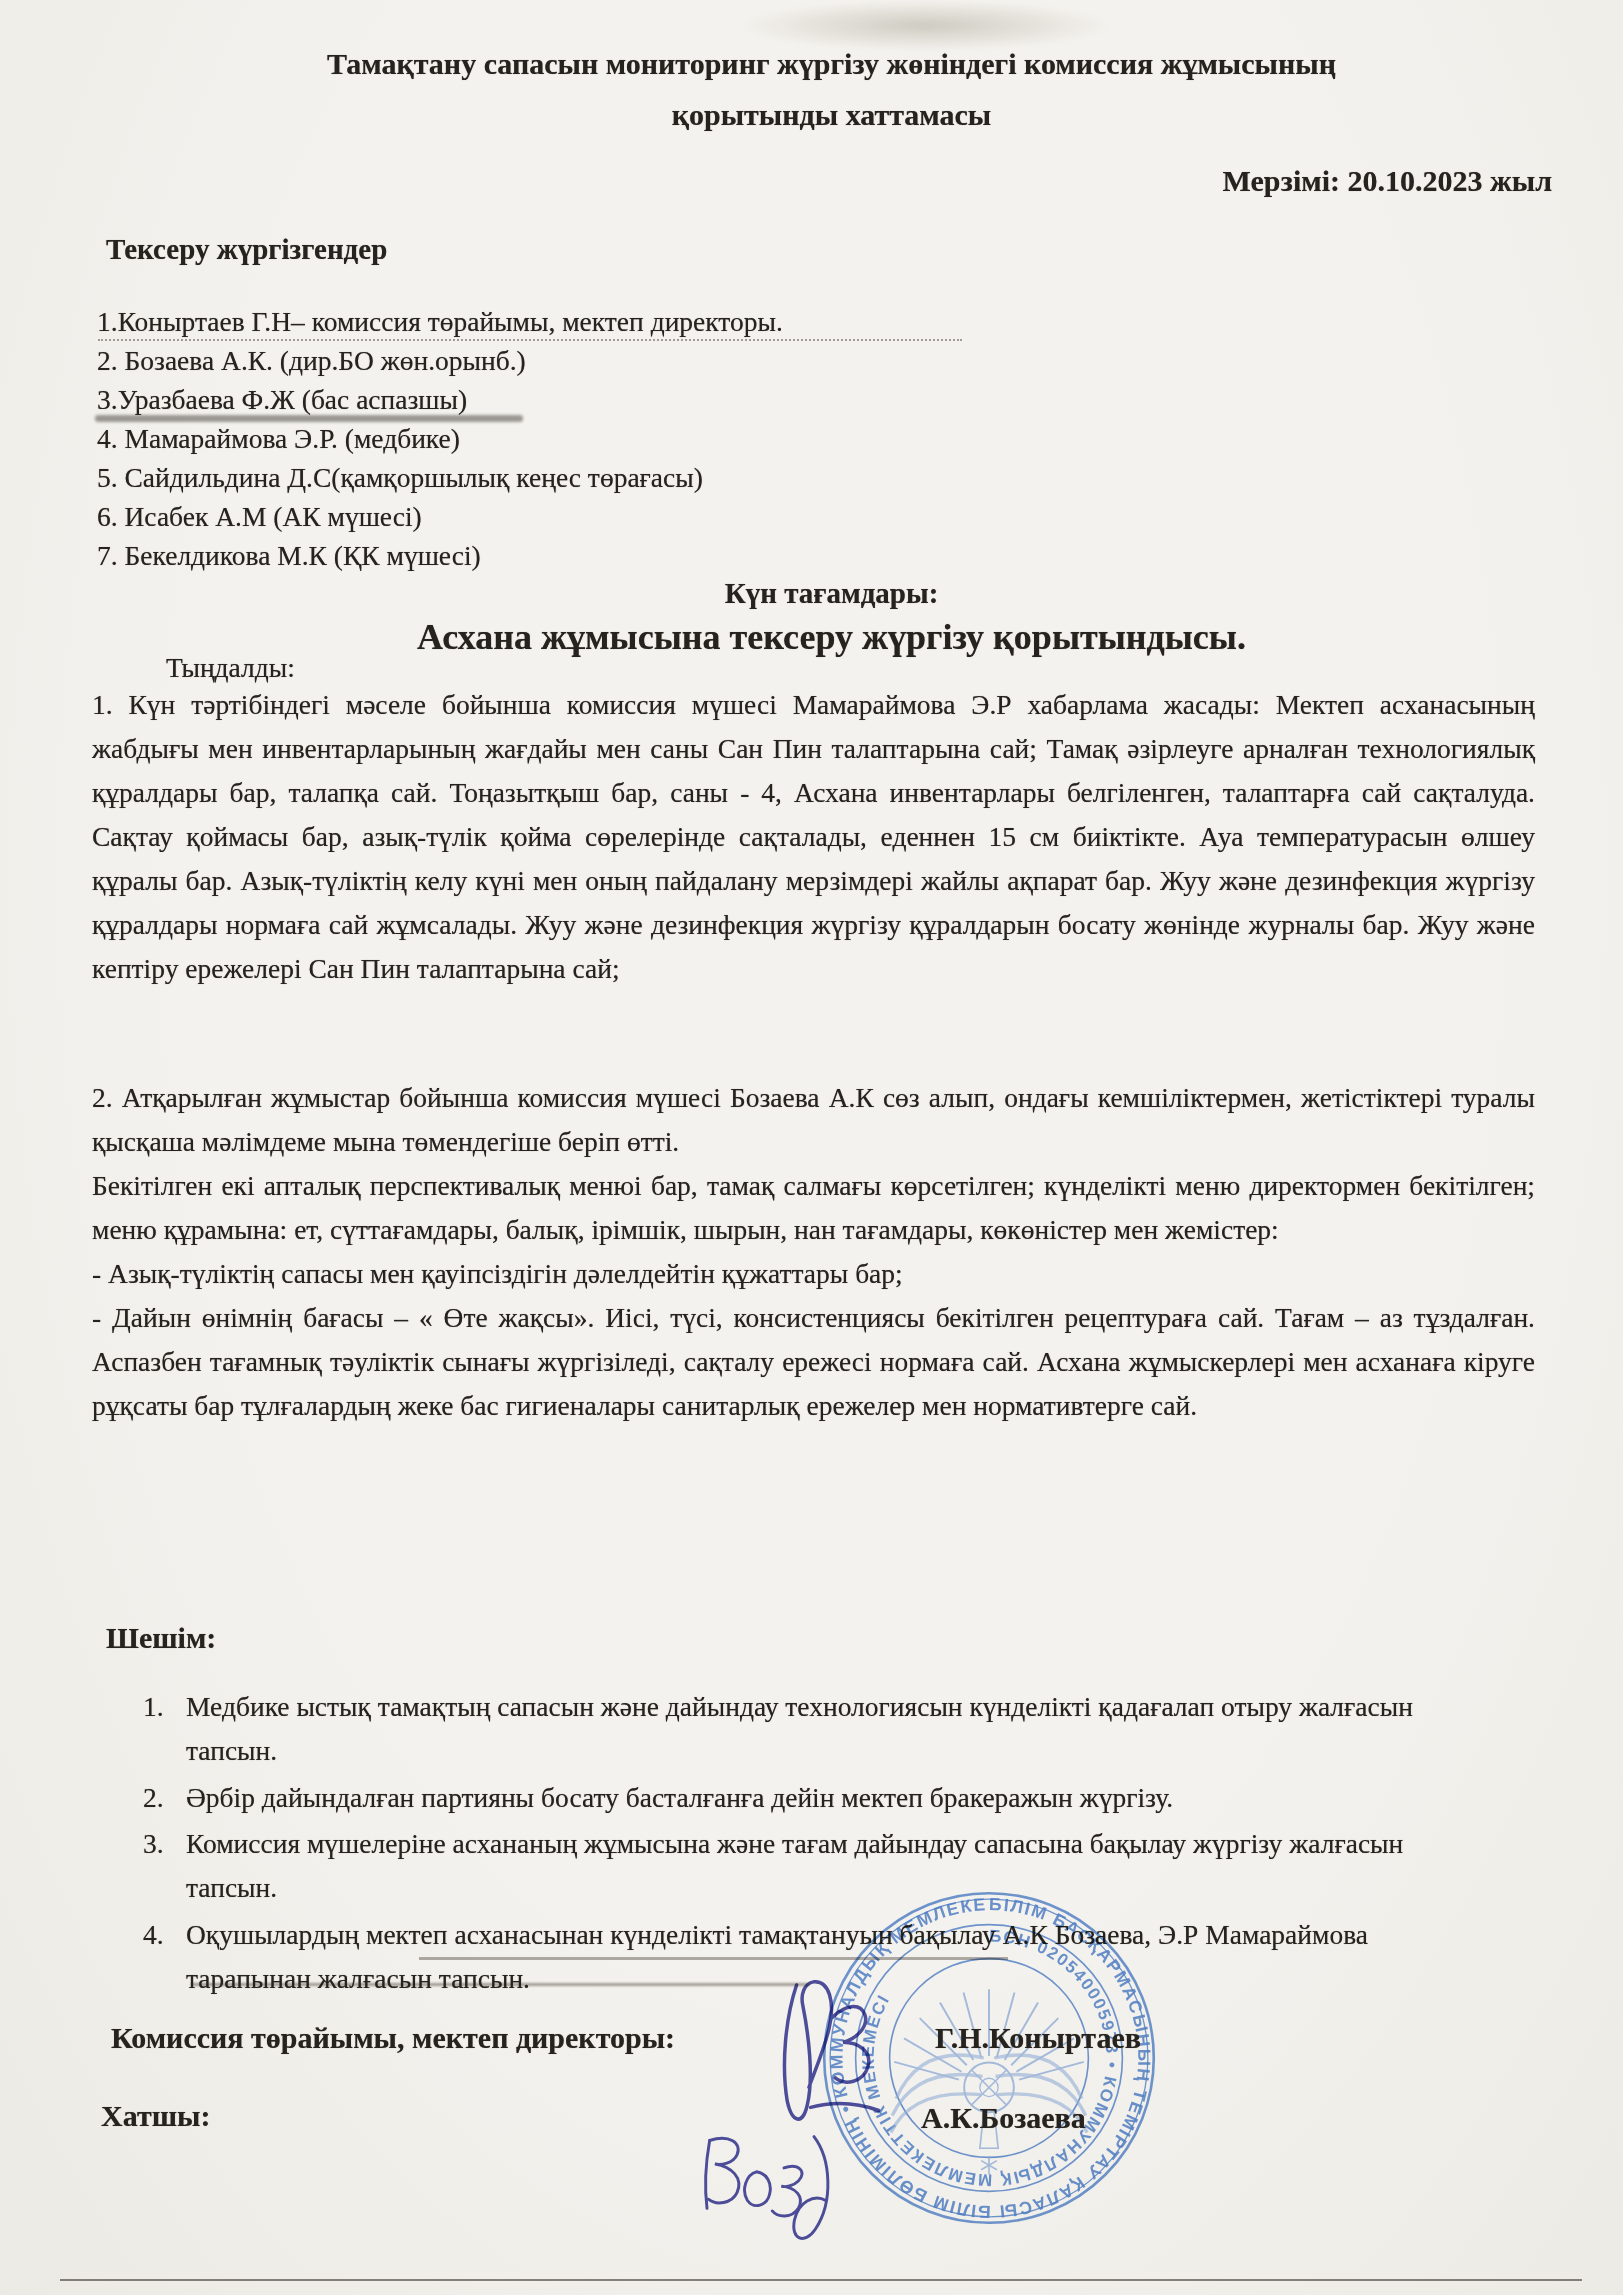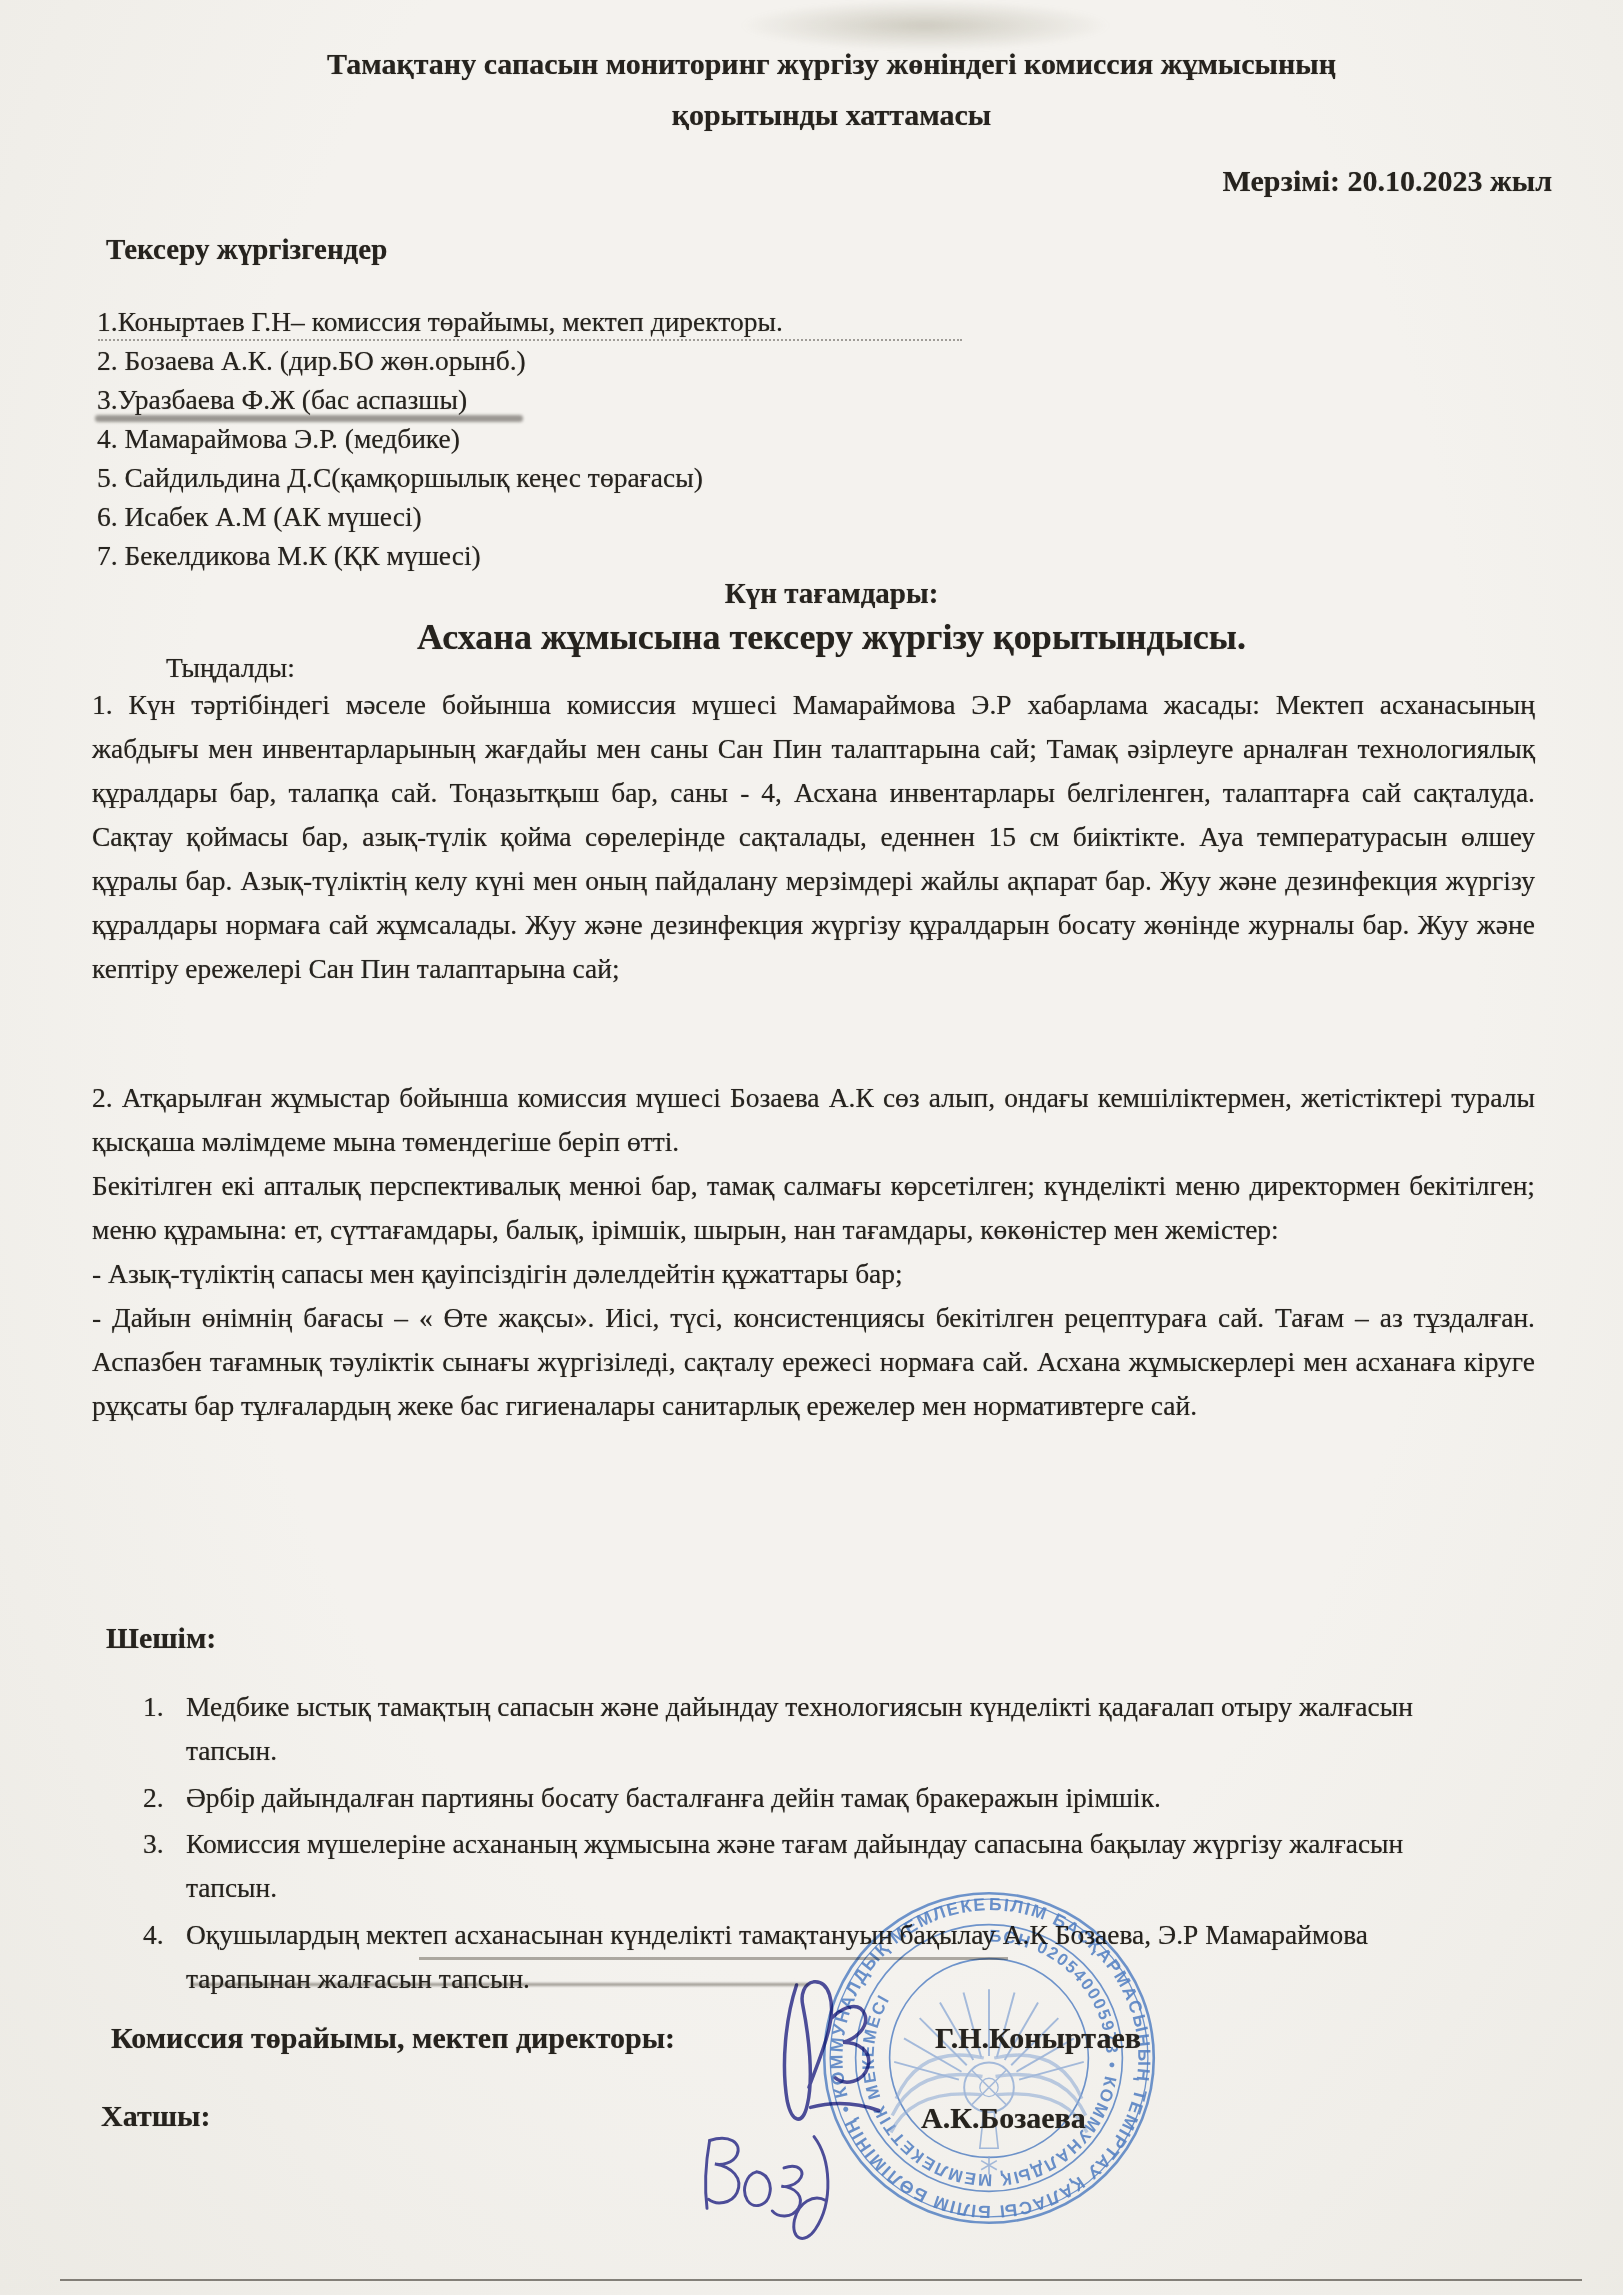--- a/index.html
+++ b/index.html
@@ -101,21 +101,21 @@
   </div>
 
   <div class="txt decision-head ink">Шешім:</div>
   <div class="txt ink" id="decisions">
     <div class="decision-item">
       <span class="decision-num">1.</span>
       <span class="decision-text">Медбике ыстық тамақтың сапасын және дайындау технологиясын күнделікті қадағалап отыру жалғасын тапсын.</span>
     </div>
     <div class="decision-item">
       <span class="decision-num">2.</span>
-      <span class="decision-text">Әрбір дайындалған партияны босату басталғанға дейін тамақ бракеражын ірімшік.</span>
+      <span class="decision-text">Әрбір дайындалған партияны босату басталғанға дейін мектеп бракеражын жүргізу.</span>
     </div>
     <div class="decision-item">
       <span class="decision-num">3.</span>
       <span class="decision-text">Комиссия мүшелеріне асхананың жұмысына және тағам дайындау сапасына бақылау жүргізу жалғасын тапсын.</span>
     </div>
     <div class="decision-item">
       <span class="decision-num">4.</span>
       <span class="decision-text">Оқушылардың мектеп асханасынан күнделікті тамақтануын бақылау А.К Бозаева,  Э.Р Мамараймова тарапынан жалғасын тапсын.</span>
     </div>
   </div>

